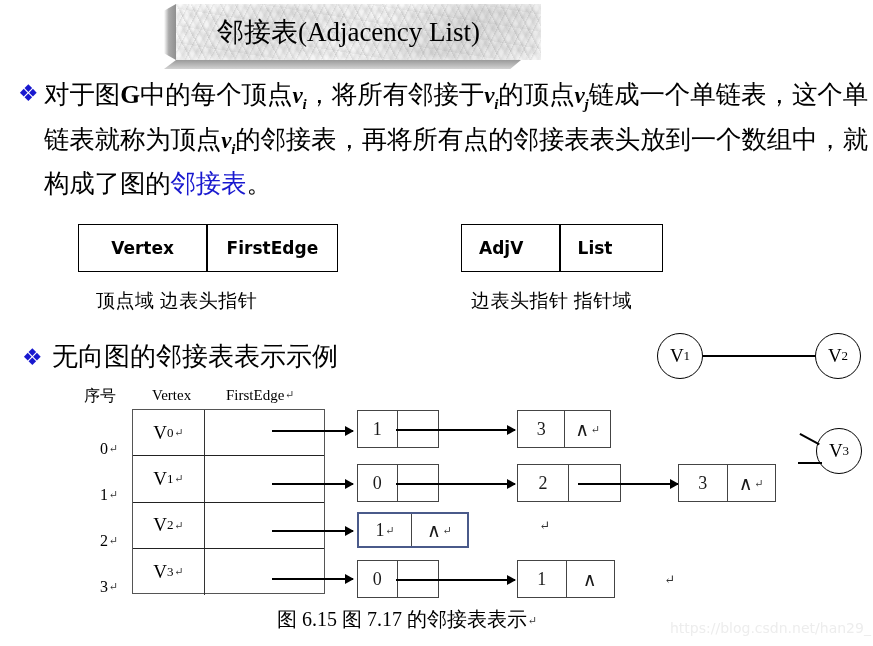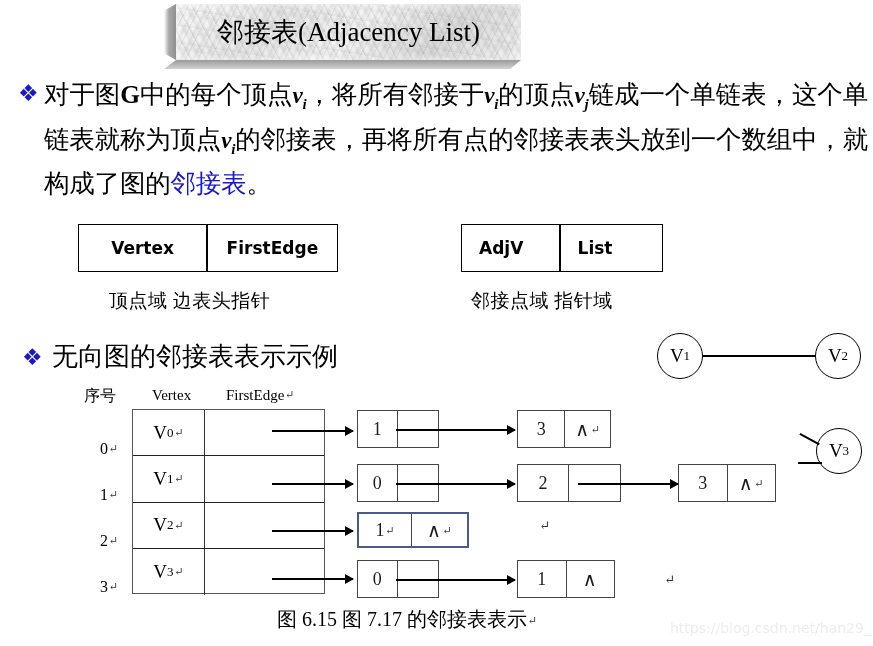--- a/index.html
+++ b/index.html
@@ -25,20 +25,21 @@
     left: 176px;
     top: 4px;
     width: 345px;
     height: 56px;
     background:
       repeating-linear-gradient(117deg, rgba(120,120,120,0.20) 0px, rgba(120,120,120,0.0) 2px, rgba(255,255,255,0.0) 5px, rgba(150,150,150,0.16) 7px, rgba(255,255,255,0.0) 11px),
       repeating-linear-gradient(62deg, rgba(90,90,90,0.17) 0px, rgba(255,255,255,0.0) 3px, rgba(255,255,255,0.0) 6px, rgba(130,130,130,0.13) 8px, rgba(255,255,255,0.0) 13px),
       repeating-linear-gradient(9deg, rgba(110,110,110,0.10) 0px, rgba(255,255,255,0.0) 4px, rgba(255,255,255,0.0) 9px, rgba(160,160,160,0.10) 12px, rgba(255,255,255,0.0) 17px),
       linear-gradient(135deg, #fbfbfb 0%, #e9e9e9 28%, #f6f6f6 52%, #dedede 74%, #f2f2f2 100%);
     box-shadow: inset 0 0 10px rgba(255,255,255,0.7);
+    padding-left: 20px;
   }
   #title-banner::before {
     
     content: "";
     position: absolute;
     left: -12px;
     top: 0;
     width: 12px;
     height: 56px;
     background: linear-gradient(90deg, #ffffff 0%, #a9a9a9 40%, #8f8f8f 100%);
@@ -133,21 +134,21 @@
   #node-struct { left: 461px; top: 224px; width: 202px; height: 48px; }
   #node-struct .c1 { width: 113px; }
   #node-struct .c2 { width: 118px; }
 
   .struct-caption {
     position: absolute;
     font-size: 19px;
     white-space: nowrap;
     letter-spacing: 0.5px;
   }
-  #vertex-caption { left: 109px; top: 288px; text-align: center; }
+  #vertex-caption { left: 96px; top: 288px; text-align: center; }
   #node-caption  { left: 471px; top: 288px; }
 
   
   #bullet2-mark {
     position: absolute;
     left: 22px;
     top: 344px;
     font-size: 23px;
     color: #1818cf;
     letter-spacing: -2px;
@@ -337,21 +338,21 @@
     <div class="struct-divider"></div>
     <div class="struct-cell centered c2">FirstEdge</div>
   </div>
   <div class="struct-caption" id="vertex-caption">顶点域   边表头指针</div>
 
   <div class="struct-table" id="node-struct">
     <div class="struct-cell lefted c1">AdjV</div>
     <div class="struct-divider"></div>
     <div class="struct-cell lefted c2">List</div>
   </div>
-  <div class="struct-caption" id="node-caption">邻接点域     指针域</div>
+  <div class="struct-caption" id="node-caption">边表头指针     指针域</div>
 
   <div id="bullet2-mark">❖</div>
   <div id="bullet2-text">无向图的邻接表表示示例</div>
 
   <div class="diag-label" id="lbl-xuhao">序号</div>
   <div class="diag-label" id="lbl-vertex">Vertex</div>
   <div class="diag-label" id="lbl-firstedge"><span>FirstEdge</span><span class="pilcrow">↵</span></div>
 
   <div class="idx-label" style="top:440px"><span>0</span><span class="pilcrow">↵</span></div>
   <div class="idx-label" style="top:486px"><span>1</span><span class="pilcrow">↵</span></div>

